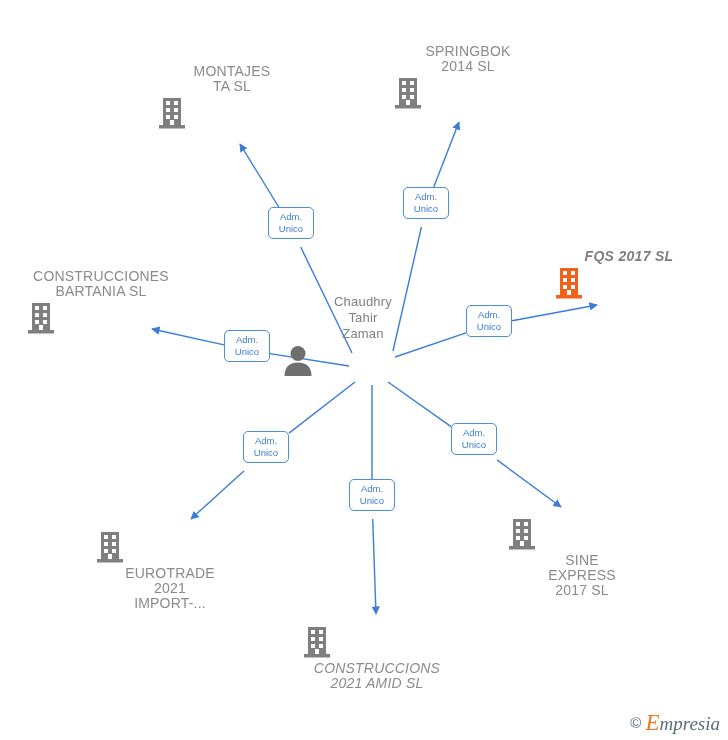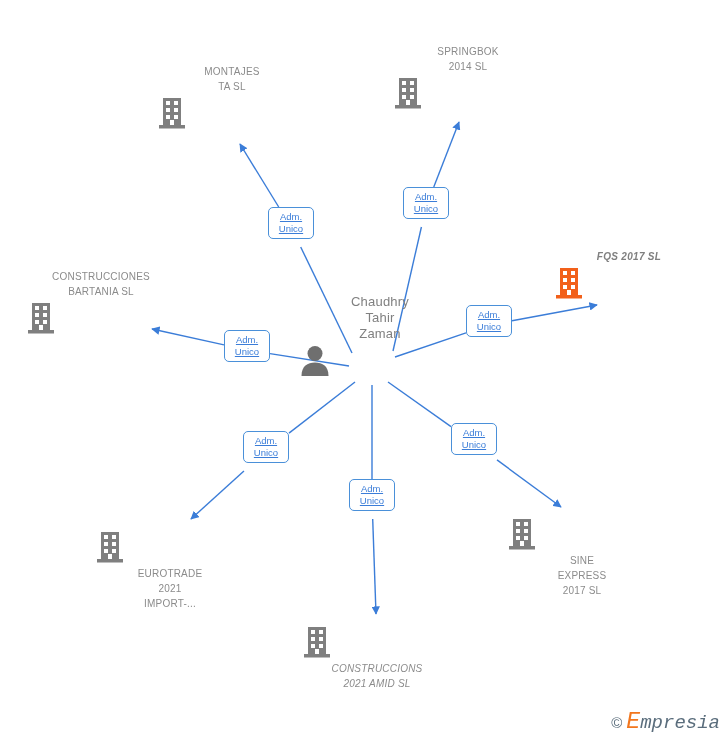--- a/index.html
+++ b/index.html
@@ -28,21 +28,21 @@
 
   
   .node {
     position: absolute;
     width: 150px;
     margin-left: -75px;
     text-align: center;
     line-height: 15px;
   }
   .node-label {
-    font-size: 10px;
+    font-size: 14px;
     letter-spacing: .2px;
     color: #8b8b8b;
     white-space: pre-line;
     user-select: none;
   }
   .node-label.highlight {
     color: #7f7f7f;
     font-weight: bold;
     letter-spacing: .3px;
   }
@@ -78,40 +78,39 @@
     padding: 3px 0 4px 0;
     background: #ffffff;
     border: 1px solid #4a90d9;
     border-radius: 5px;
     color: #3b7dd8;
     font-size: 9.5px;
     line-height: 11.5px;
     text-align: center;
     white-space: pre-line;
     user-select: none;
-    text-decoration: underline;
   }
 
   
   #watermark {
     position: absolute;
     right: 8px;
     bottom: 6px;
     display: flex;
     align-items: center;
     gap: 4px;
     user-select: none;
   }
   #watermark .copy {
     font-size: 15px;
     color: #5a6d7c;
     line-height: 1;
   }
   #watermark .brand {
-    font-family: Liberation Mono, monospace;
+    font-family: Liberation Serif, serif;
     font-style: italic;
     font-size: 19px;
     line-height: 1;
     color: #5a6d7c;
     text-align: center;
   }
   #watermark .brand .cap {
     color: #f2761d;
     font-size: 23px;
   }
@@ -265,21 +264,21 @@
         <rect x="9" y="19" width="4" height="4" fill="#ffffff"></rect>
         <rect x="17" y="19" width="4" height="4" fill="#ffffff"></rect>
         <rect x="13" y="24" width="4" height="5" fill="#ffffff"></rect>
       </svg>
     </span>
     <div class="node-label">SINE
 EXPRESS
 2017  SL</div>
   </div>
 
-  <div class="person-node" style="left:380px; top:294px;">
+  <div class="person-node" style="left:363px; top:294px;">
     <div class="node-label">Chaudhry
 Tahir
 Zaman</div>
     <span class="node-icon">
       <svg width="30" height="32" viewBox="0 0 30 32">
         <circle cx="15" cy="9.5" r="7.5" fill="#6f6f6f"></circle>
         <path d="M 1.5 32 C 1.5 22 7.5 18.5 15 18.5 C 22.5 18.5 28.5 22 28.5 32 Z" fill="#6f6f6f"></path>
       </svg>
     </span>
   </div>

